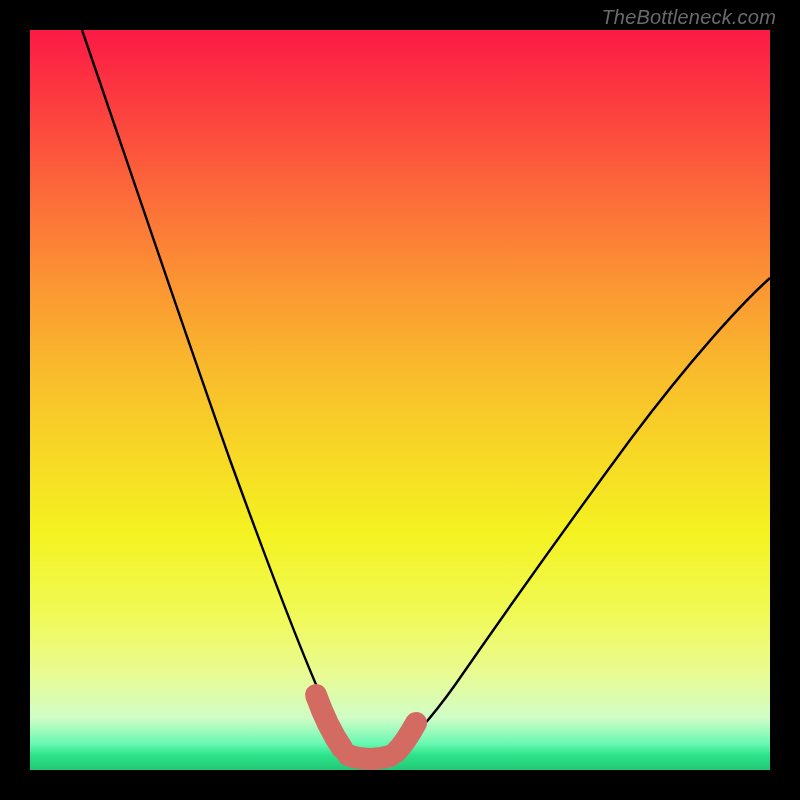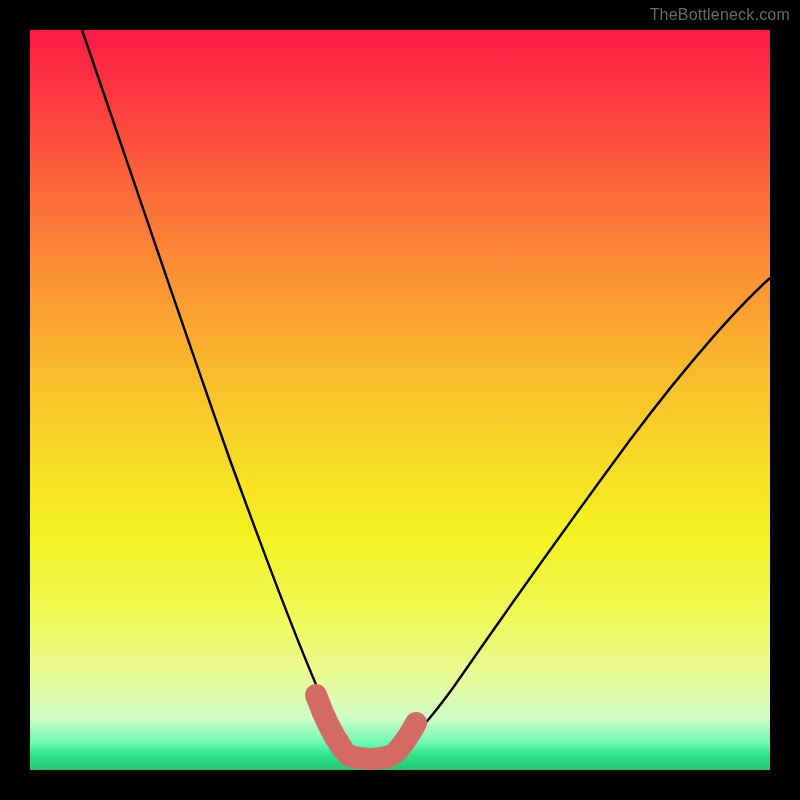--- a/index.html
+++ b/index.html
@@ -44,25 +44,26 @@
     position: absolute;
     left: 0;
     top: 0;
     width: 740px;
     height: 740px;
     overflow: visible;
   }
   .attribution {
     position: absolute;
     top: 6px;
-    right: 10px;
+    right: 24px;
     color: #6a6a6a;
-    font-size: 16px;
+    font-size: 20px;
     letter-spacing: 0.2px;
     font-weight: 400;
+    font-style: italic;
   }
   
   .curve {
     fill: none;
     stroke: #000;
     stroke-width: 2.4;
   }
   
   .highlight {
     fill: none;

